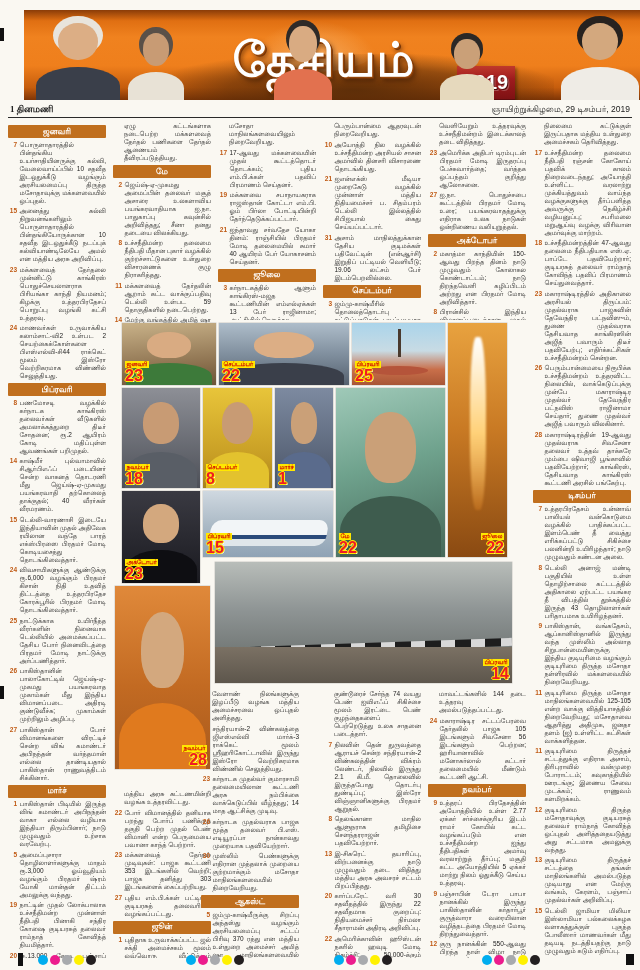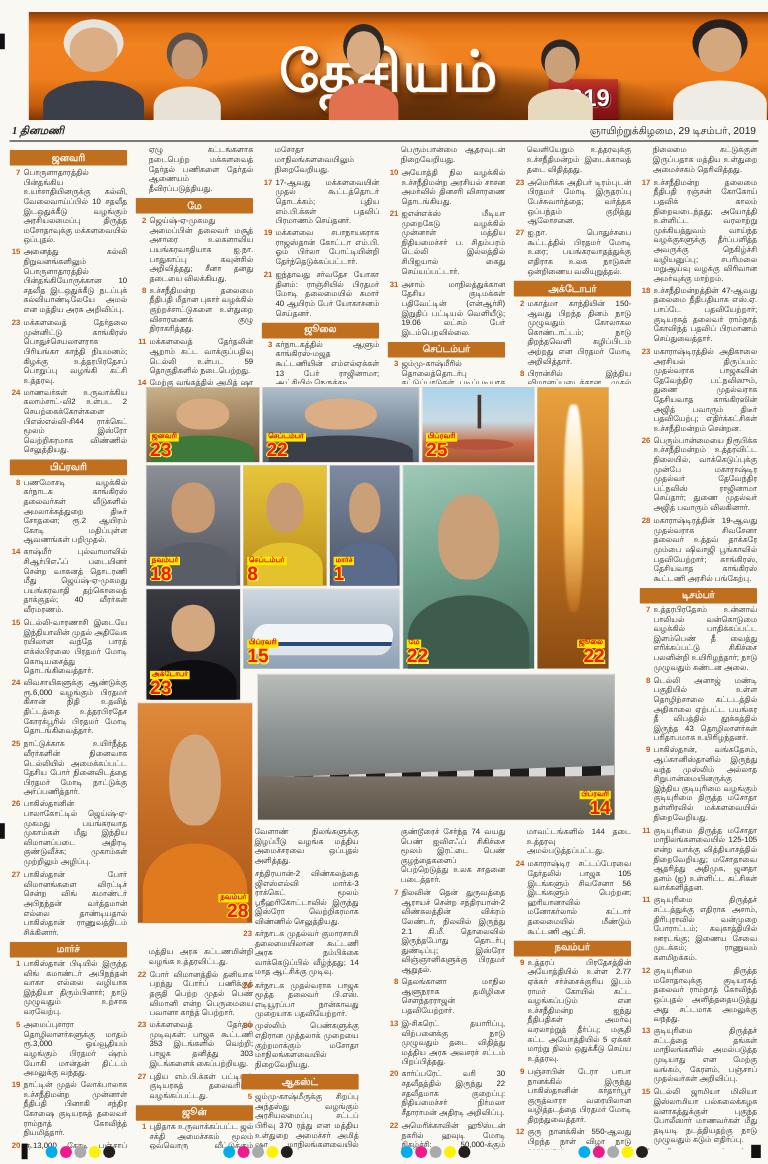--- a/index.html
+++ b/index.html
@@ -19,21 +19,21 @@
     background:linear-gradient(180deg,#c0392b 0%,#9e1b1e 40%,#7e1113 100%);
     border-bottom:3px solid #5d0c0e;box-shadow:2px 2px 3px rgba(0,0,0,.35);
     display:flex;align-items:center;justify-content:center;}
   #yearbox span{color:#fff;font-weight:bold;font-size:20px;text-shadow:1px 1px 0 #4d0808,2px 2px 0 rgba(255,255,255,.25);}
   .mfig{position:absolute;bottom:0;overflow:hidden;}
   .mhair{position:absolute;top:2%;left:24%;width:52%;height:46%;border-radius:50%;background:var(--hair);}
   .mface{position:absolute;top:10%;left:29%;width:42%;height:44%;border-radius:48%;background:var(--skin);}
   .mbody{position:absolute;bottom:-6%;left:6%;width:88%;height:44%;border-radius:50% 50% 0 0;background:var(--cloth);}
   
   #folio-left{position:absolute;left:10px;top:104px;font-family:"Liberation Serif","DejaVu Serif",serif;
-    font-style:italic;font-weight:bold;font-size:9px;color:#222;}
+    font-weight:bold;font-size:9px;color:#222;}
   #folio-right{position:absolute;right:10px;top:104px;font-size:8.5px;color:#222;}
   #folio-rule{position:absolute;left:8px;top:117px;width:624px;border-top:1.6px solid #2a2a2a;}
   
   .colbox{position:absolute;overflow:hidden;}
   .month{background:#c06f1e;color:#ffffff;text-align:center;font-size:8px;font-weight:bold;
     padding:1.5px 0;margin:3px 0 2.5px;border-radius:1px;}
   .item{display:flex;gap:2.5px;margin-bottom:2.5px;color:#222;}
   .inum{min-width:9px;text-align:right;color:#c05a14;font-weight:bold;font-size:6.5px;line-height:8px;}
   .itext{flex:1;font-size:6.5px;line-height:8px;text-align:justify;}
   .cont{font-size:6.5px;line-height:8px;text-align:justify;color:#222;margin-bottom:2.5px;padding-left:11px;}

